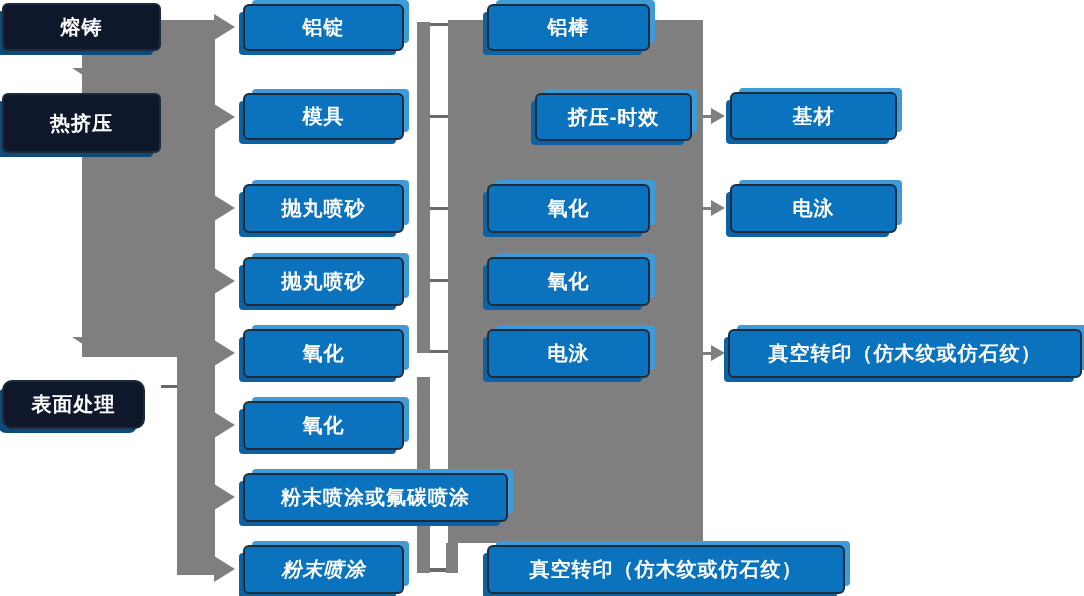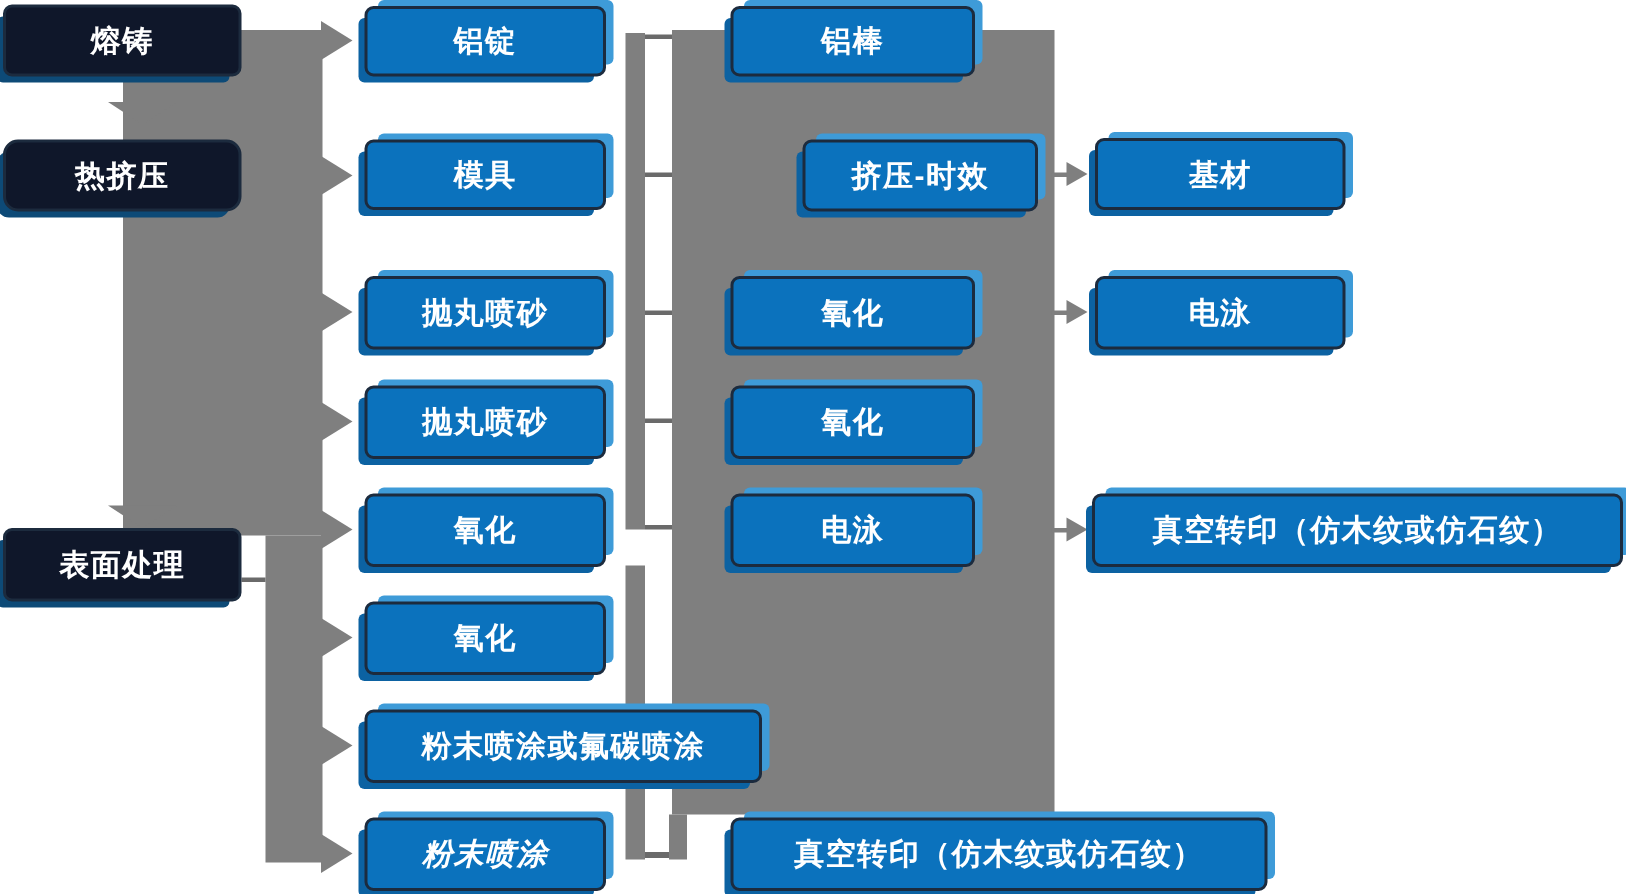--- a/index.html
+++ b/index.html
@@ -70,22 +70,22 @@
   <div class="arrow-down" style="left:72px; top:337px;"></div>
 
   <div class="stem" style="left:701px; top:115px; width:12px; height:3px;"></div>
   <div class="arrow-right small" style="left:711px; top:108px;"></div>
   <div class="stem" style="left:701px; top:207px; width:12px; height:3px;"></div>
   <div class="arrow-right small" style="left:711px; top:200px;"></div>
   <div class="stem" style="left:701px; top:352px; width:12px; height:3px;"></div>
   <div class="arrow-right small" style="left:711px; top:345px;"></div>
 
   <div class="node dark" style="left:2px; top:3px;   width:159px; height:48px;">熔铸</div>
-  <div class="node dark" style="left:2px; top:93px;  width:159px; height:48px;border-radius:10px;">热挤压</div>
-  <div class="node dark" style="left:2px; top:352px; width:159px; height:49px;">表面处理</div>
+  <div class="node dark" style="left:2px; top:93px;  width:159px; height:60px;">热挤压</div>
+  <div class="node dark" style="left:2px; top:380px; width:143px; height:49px;border-radius:10px;">表面处理</div>
 
   <div class="node light" style="left:243px; top:4px;   width:161px; height:47px;">铝锭</div>
   <div class="node light" style="left:243px; top:93px;  width:161px; height:47px;">模具</div>
   <div class="node light" style="left:243px; top:184px; width:161px; height:49px;">抛丸喷砂</div>
   <div class="node light" style="left:243px; top:257px; width:161px; height:49px;">抛丸喷砂</div>
   <div class="node light" style="left:243px; top:329px; width:161px; height:49px;">氧化</div>
   <div class="node light" style="left:243px; top:401px; width:161px; height:49px;">氧化</div>
   <div class="node light" style="left:243px; top:473px; width:265px; height:49px;">粉末喷涂或氟碳喷涂</div>
   <div class="node light" style="left:243px; top:545px; width:161px; height:49px;font-style:italic;">粉末喷涂</div>
 

